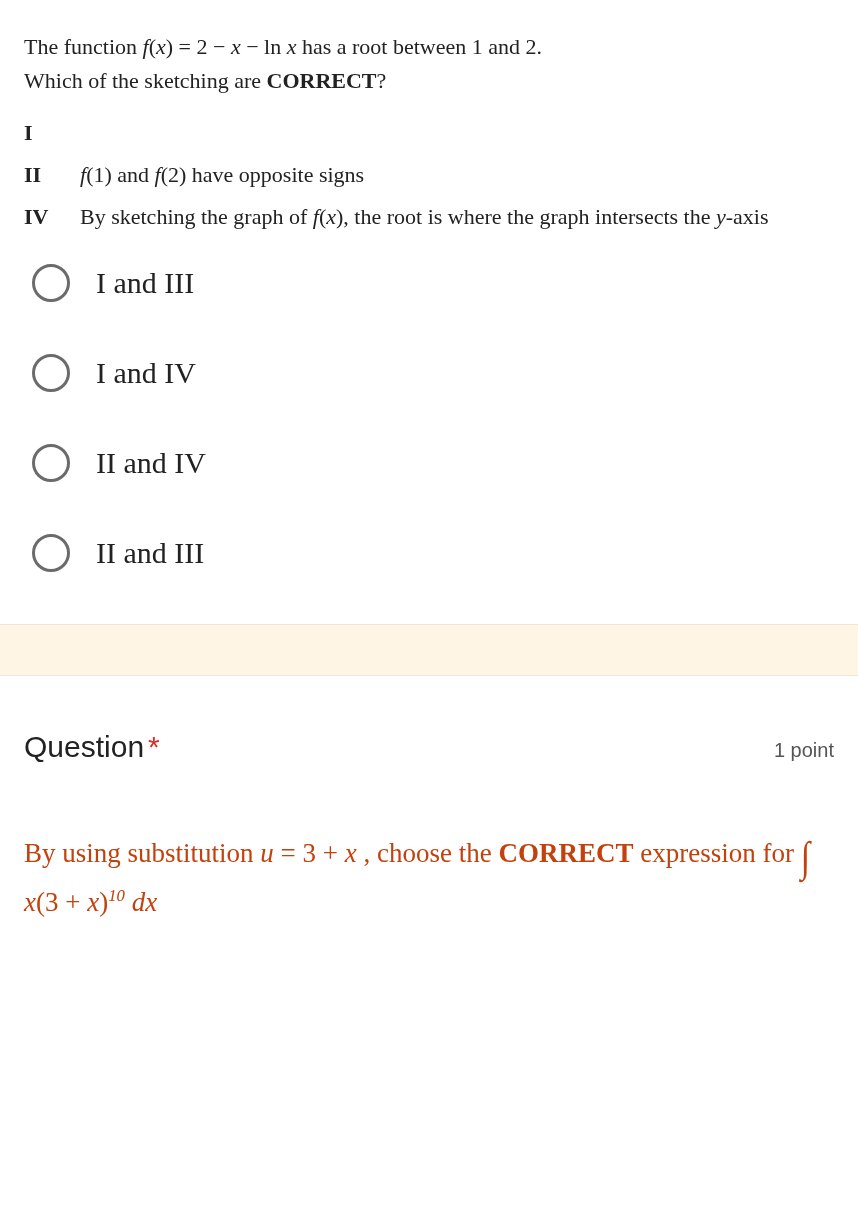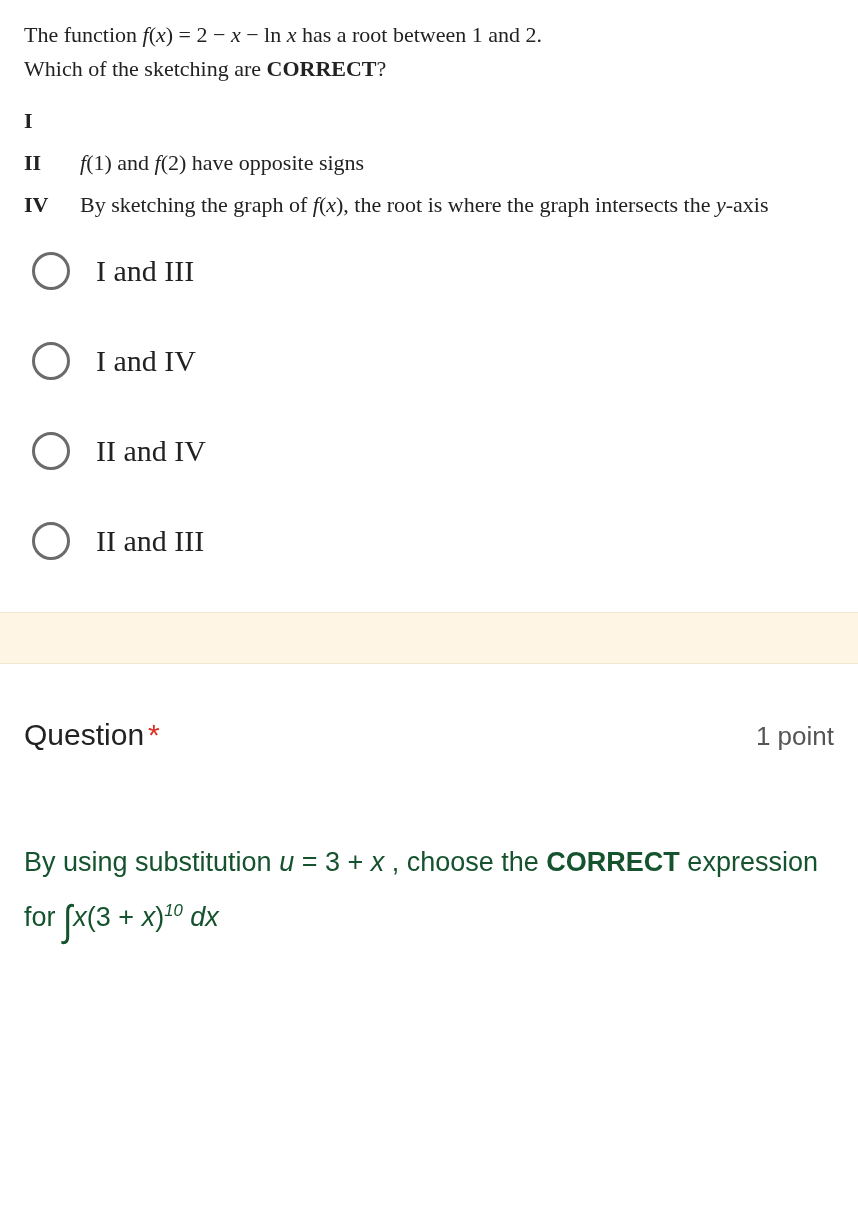--- a/index.html
+++ b/index.html
@@ -4,40 +4,40 @@
 <style>
   * { box-sizing: border-box; }
   body {
     margin: 0;
     padding: 0;
     font-family: Arial, Helvetica, sans-serif;
     background: #ffffff;
     color: #222;
     width: 858px;
   }
-  .q1-block { padding: 18px 24px 24px 24px; }
+  .q1-block { padding: 30px 24px 24px 24px; }
   .stem-line { font-family: 'Times New Roman', Times, serif; font-size: 22px; line-height: 1.55; color: #222; }
   .stem-line .italic { font-style: italic; }
   .stem-line strong { font-weight: 700; }
   .statements { margin-top: 22px; }
   .stmt-row { display: flex; align-items: baseline; margin-bottom: 16px; font-family: 'Times New Roman', Times, serif; font-size: 22px; }
   .stmt-num { font-weight: 700; width: 56px; flex: 0 0 56px; }
   .stmt-text { font-style: normal; }
   .stmt-text .italic { font-style: italic; }
   .options { margin-top: 34px; padding-left: 8px; }
   .opt-row { display: flex; align-items: center; margin-bottom: 52px; }
   .radio-circle { width: 38px; height: 38px; border: 3px solid #6b6b6b; border-radius: 50%; flex: 0 0 38px; margin-right: 26px; }
   .opt-label { font-family: Liberation Serif, serif; font-size: 30px; color: #222; }
   .divider-band { height: 52px; background: #fef5e4; border-top: 1px solid #f0e5cf; border-bottom: 1px solid #f0e5cf; }
   .q2-block { padding: 54px 24px 16px 24px; }
-  .q2-header { display: flex; justify-content: space-between; align-items: baseline; margin-bottom: 88px; }
+  .q2-header { display: flex; justify-content: space-between; align-items: baseline; margin-bottom: 58px; }
   .q2-title { font-family: Arial, Helvetica, sans-serif; font-size: 30px; color: #222; }
   .req-star { color: #d93025; font-size: 30px; margin-left: 4px; }
-  .points { font-family: Arial, Helvetica, sans-serif; font-size: 26px; color: #555; }
-  .q2-stem { font-family: Liberation Sans, sans-serif; font-size: 27px; line-height: 1.7; color: #14532d; }
+  .points { font-family: Arial, Helvetica, sans-serif; font-size: 20px; color: #555; }
+  .q2-stem { font-family: Liberation Serif, serif; font-size: 27px; line-height: 1.7; color: #c2410c; }
   .q2-stem .italic { font-style: italic; }
   .int { font-size: 34px; display:inline-block; transform: translateY(6px) scaleY(1.25); margin-right:1px; font-style: italic;}
   .sup { font-size: 0.62em; vertical-align: super; font-style: italic; }
 </style>
 </head>
 <body>
 
 <div class="q1-block">
 
   <div class="stem-line">

